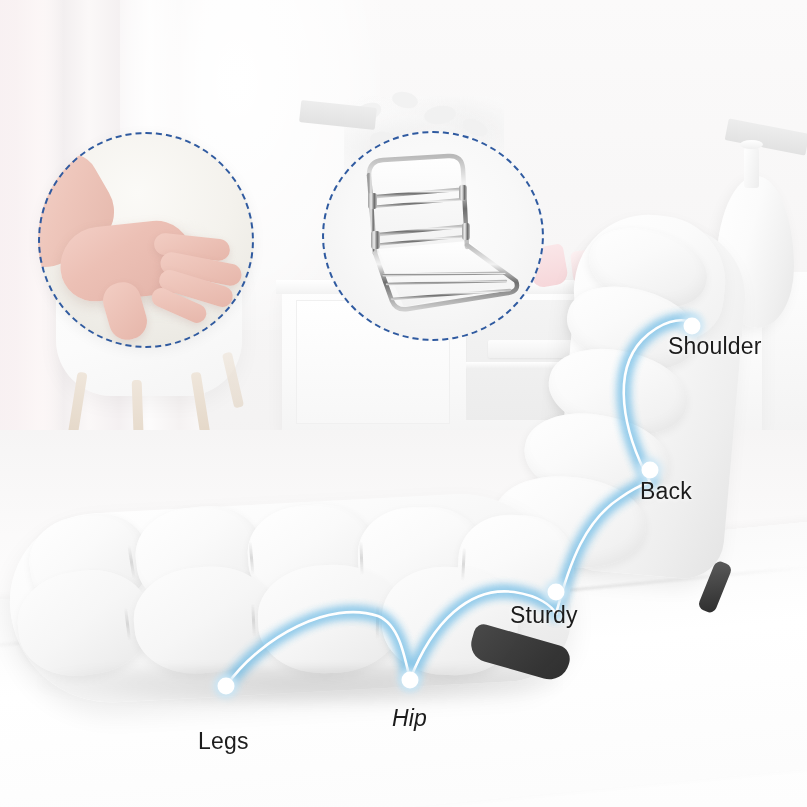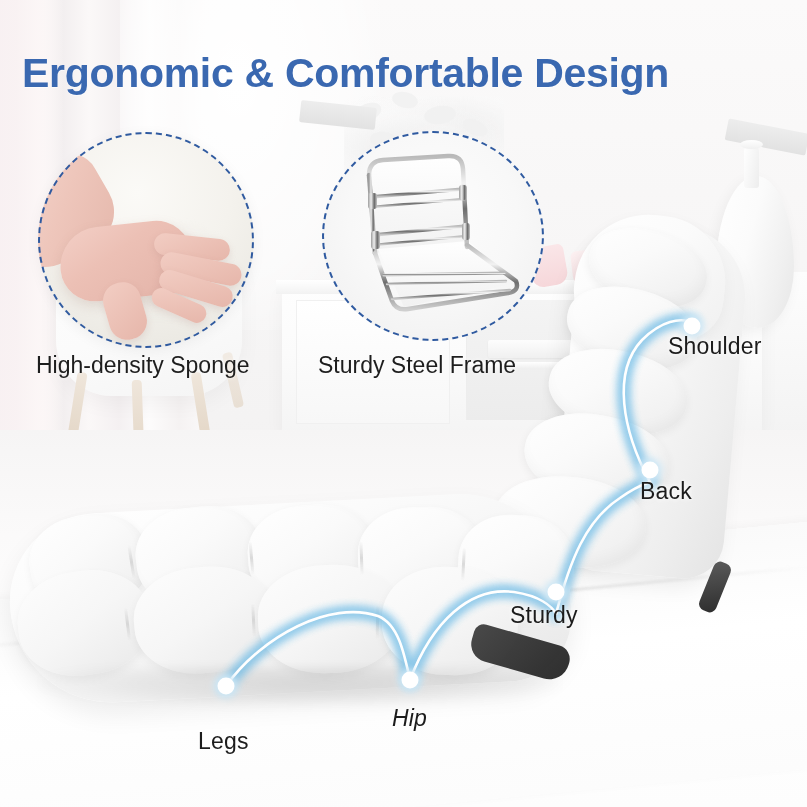--- a/index.html
+++ b/index.html
@@ -436,21 +436,20 @@
     <div class="foam-dimple"></div>
     <div class="forearm"></div>
     <div class="palm"></div>
     <div class="finger f1"></div>
     <div class="finger f2"></div>
     <div class="finger f3"></div>
     <div class="finger f4"></div>
     <div class="finger thumb"></div>
   </div>
   <div class="callout-ring" style="left:38px;top:132px;width:216px;height:216px;"></div>
-  <div class="feature-label" style="left:36px;top:352px;">High-density Sponge</div>
 
   <div class="callout c-frame">
     <svg viewBox="0 0 222 210" width="222" height="210">
       <defs>
         <linearGradient id="chrome" x1="0" y1="0" x2="0" y2="1">
           <stop offset="0%" stop-color="#b9b9b9"></stop>
           <stop offset="30%" stop-color="#f2f2f2"></stop>
           <stop offset="58%" stop-color="#6e6e6e"></stop>
           <stop offset="100%" stop-color="#cfcfcf"></stop>
         </linearGradient>
@@ -484,17 +483,15 @@
       <path d="M 65 153 L 184 150" fill="none" stroke="url(#chrome)" stroke-width="2.4" stroke-linecap="round"></path>
       <path d="M 70 168 L 188 159" fill="none" stroke="url(#chrome)" stroke-width="2.4" stroke-linecap="round"></path>
 
       <rect x="46" y="62" width="9" height="16" rx="3" fill="url(#chromeV)"></rect>
       <rect x="49" y="100" width="9" height="18" rx="3" fill="url(#chromeV)"></rect>
       <rect x="137" y="54" width="8" height="15" rx="3" fill="url(#chromeV)"></rect>
       <rect x="140" y="92" width="8" height="17" rx="3" fill="url(#chromeV)"></rect>
     </svg>
   </div>
   <div class="callout-ring" style="left:322px;top:131px;width:222px;height:210px;"></div>
-  <div class="feature-label" style="left:318px;top:352px;">Sturdy Steel Frame</div>
-
-  <div class="title">Ergonomic &amp; Comfortable Design</div>
+
 
 </div>
 
 </body></html>

